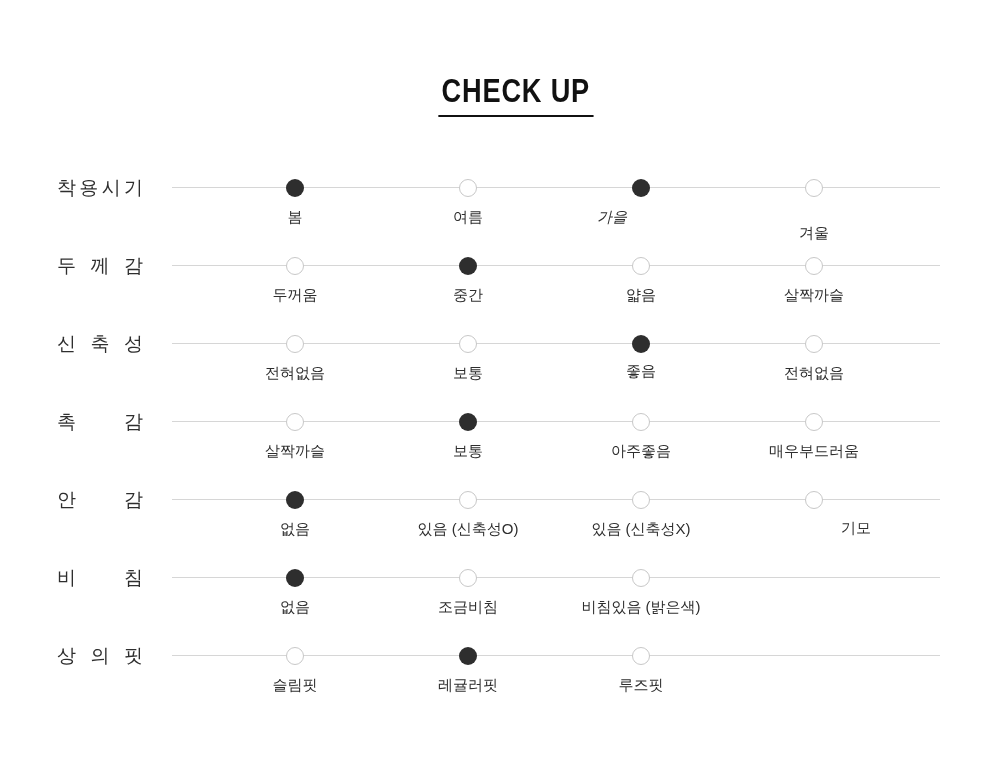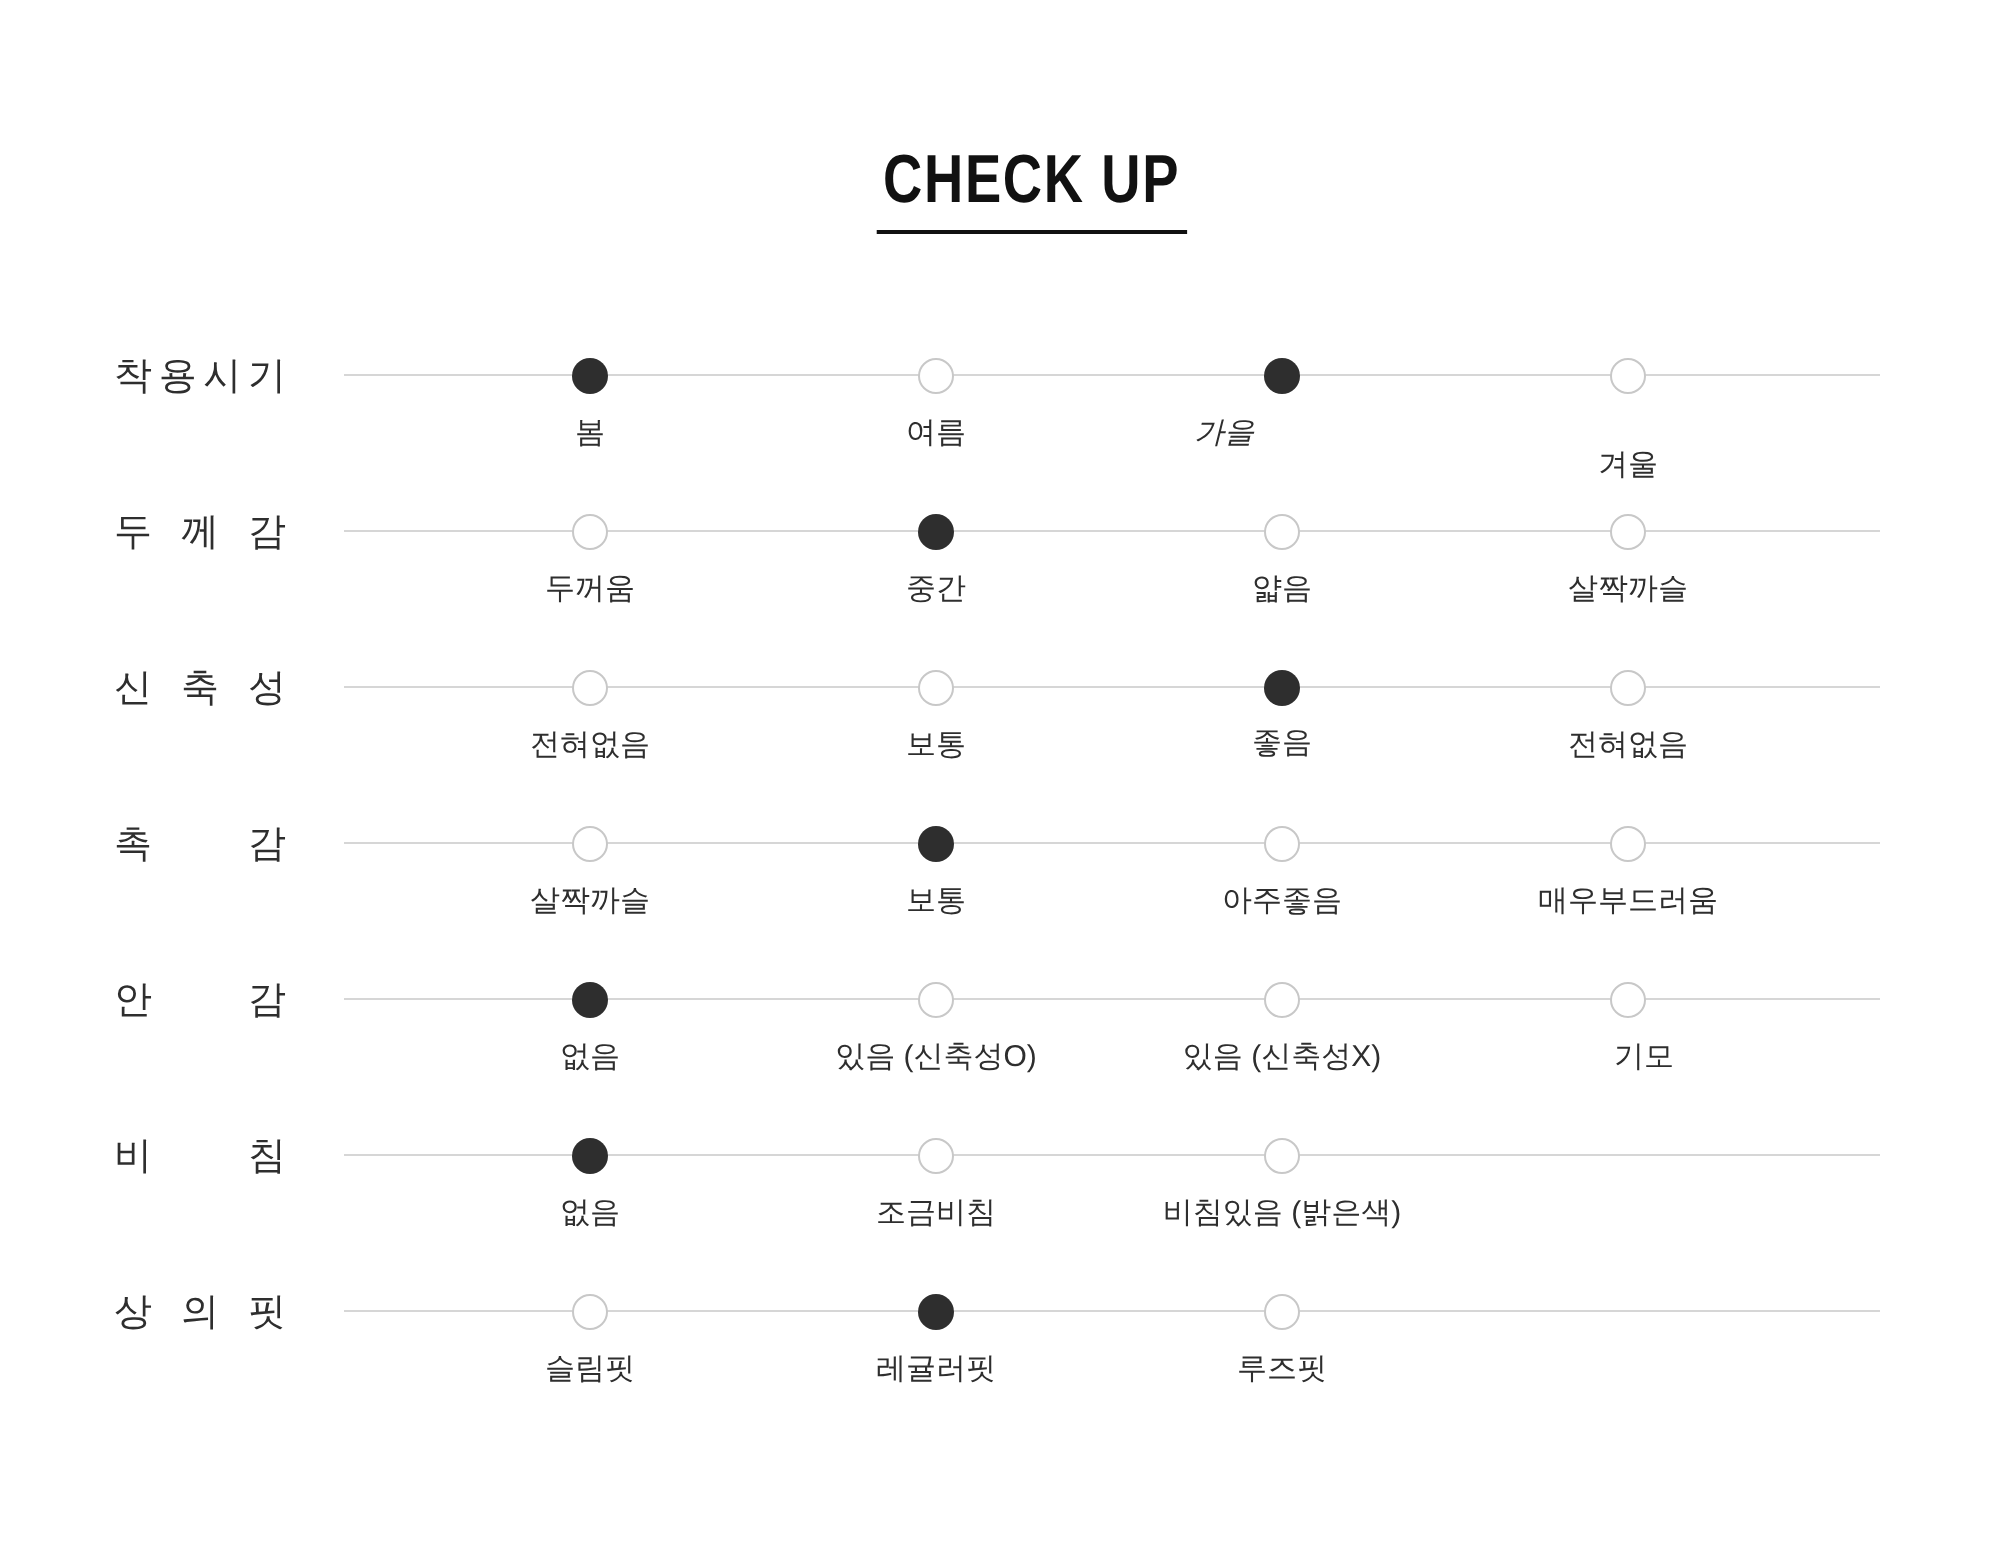--- a/index.html
+++ b/index.html
@@ -178,21 +178,21 @@
           <span>감</span>
         </div>
     <div class="track-line"></div>
   <span class="dot filled" style="left: 295px;"></span>
         <span class="opt-label" style="left: 295px;">없음</span>
         <span class="dot empty" style="left: 468px;"></span>
         <span class="opt-label" style="left: 468px;">있음 (신축성O)</span>
         <span class="dot empty" style="left: 641px;"></span>
         <span class="opt-label" style="left: 641px;">있음 (신축성X)</span>
         <span class="dot empty" style="left: 814px;"></span>
-        <span class="opt-label" style="left: 822px;">기모</span>
+        <span class="opt-label" style="left: 856px; font-family: Liberation Serif, serif;">기모</span>
       </div>
       <div class="row">
     <div class="row-label">
           <span>비</span>
           <span>침</span>
         </div>
     <div class="track-line"></div>
   <span class="dot filled" style="left: 295px;"></span>
         <span class="opt-label" style="left: 295px;">없음</span>
         <span class="dot empty" style="left: 468px;"></span>

